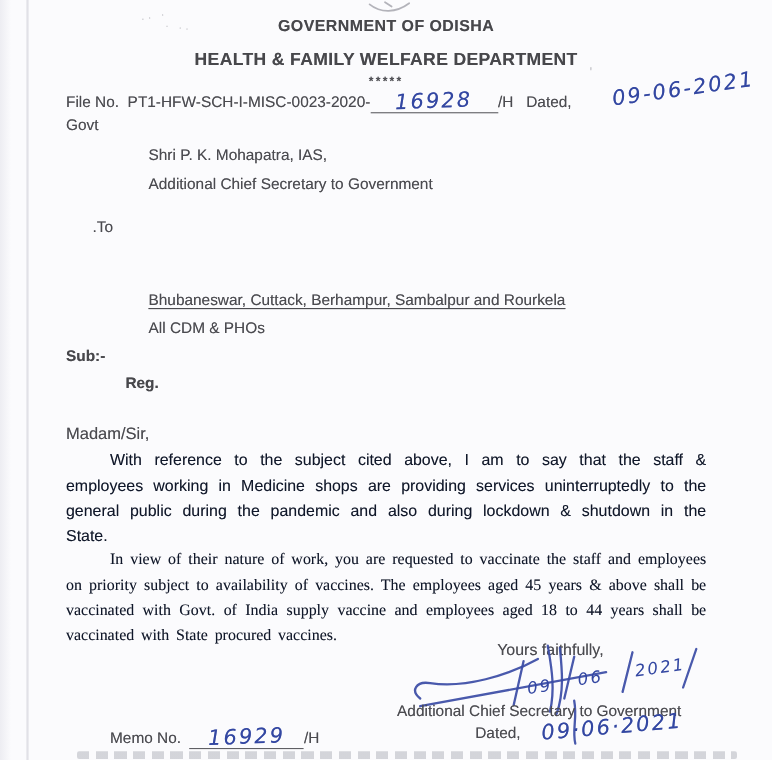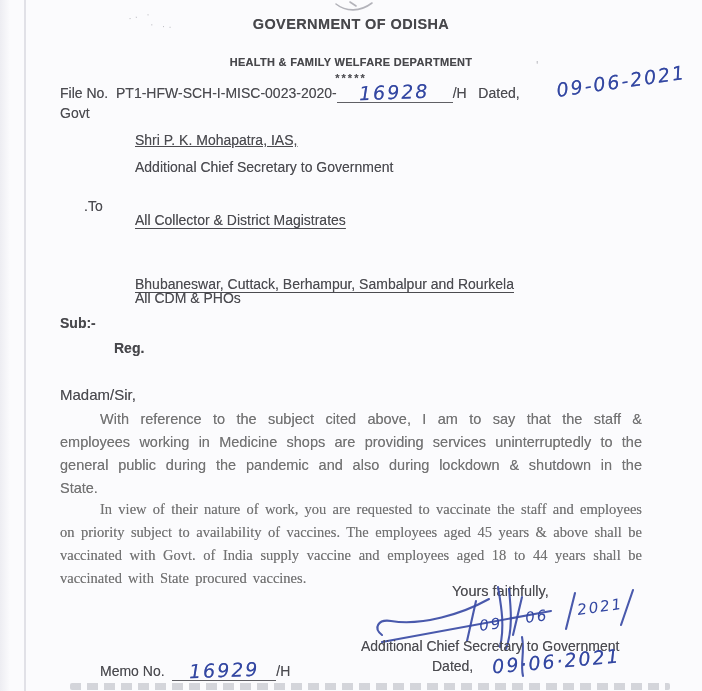--- a/index.html
+++ b/index.html
@@ -10,41 +10,41 @@
     color:#4b4b50;
   }
   .abs { position:absolute; }
   .typed { font-family:"Liberation Sans", sans-serif; color:#4b4b50; font-size:14px;
            text-shadow:0 0 0.6px rgba(75,75,80,0.55); white-space:nowrap; }
   .bold  { font-weight:bold; color:#47474b; }
   .hand  { font-family:"DejaVu Sans", sans-serif; font-style:italic; color:#3347a2;
            letter-spacing:2px; text-shadow:0 0 0.5px rgba(51,71,162,0.6); white-space:nowrap; }
   .uline { text-decoration:underline; text-underline-offset:3px; text-decoration-thickness:1px; }
   .para  { position:absolute; left:60px; width:582px; font-size:14.5px; line-height:23px;
-           text-align:justify; color:#737373; text-shadow:0 0 0.6px rgba(75,75,80,0.5);
+           text-align:justify; color:#0f172a; text-shadow:0 0 0.6px rgba(75,75,80,0.5);
            word-spacing:2.5px; }
   .indent { text-indent:40px; }
   .underline-slot { display:inline-block; border-bottom:1.5px solid #5f5f64;
                     text-align:center; vertical-align:baseline; }
   .scan-line { position:absolute; left:24px; top:0; width:2px; height:691px;
                background:#dcdce3; opacity:.85; }
   .scan-edge { position:absolute; left:0; top:0; width:10px; height:691px;
                background:linear-gradient(90deg, #ededf2, rgba(237,237,242,0)); }
   .pencil { position:absolute; color:rgba(140,140,150,0.55); font-size:10px; letter-spacing:3px; }
   .faint-strip { position:absolute; left:70px; top:683px; width:600px; height:7px;
                  background:repeating-linear-gradient(90deg, rgba(110,114,130,0.28) 0 11px,
                             rgba(110,114,130,0) 11px 17px);
                  filter:blur(0.6px); border-radius:2px; }
   .sig-svg path, .sig-svg line { stroke:#3a4ba5; stroke-width:2.1; fill:none;
                  stroke-linecap:round; opacity:.92; }
   .sig-svg text { font-family:"DejaVu Sans", sans-serif; font-style:italic;
                  fill:#3347a2; font-size:15px; letter-spacing:2px; }
   .header-wrap { position:absolute; left:0; top:16px; width:702px; text-align:center; }
   .hdr1 { font-size:14.5px; letter-spacing:0.4px;text-align:center; }
-  .hdr2 { font-size:11px; letter-spacing:0.3px; margin-top:24px;text-align:center; }
+  .hdr2 { font-size:16px; letter-spacing:0.3px; margin-top:14px;text-align:center; }
   .stars { font-size:11px; margin-top:4px; letter-spacing:2px; color:#515156; }
 </style>
 </head>
 <body>
 
 <div id="page">
 
   <div class="scan-edge"></div>
   <div class="scan-line"></div>
   <div class="pencil" style="left:128px; top:10px; transform:rotate(-12deg);">·· ·</div>
@@ -59,26 +59,25 @@
     <div class="typed bold hdr2">HEALTH &amp; FAMILY WELFARE DEPARTMENT</div>
     <div class="typed bold stars">*****</div>
   </div>
 
   <div class="abs typed" style="left:60px; top:80px;">
     <span>File No.</span>&nbsp;&nbsp;<span>PT1-HFW-SCH-I-MISC-0023-2020-</span><span class="underline-slot" style="width:116px;"><span class="hand" style="font-size:19px; display:inline-block; transform:rotate(-2deg); position:relative; top:1px;">16928</span></span><span>/H</span>&nbsp;&nbsp;&nbsp;<span>Dated,</span>
   </div>
   <div class="abs hand" style="left:556px; top:70px; font-size:19px; transform:rotate(-8deg);">09-06-2021</div>
 
   <div class="abs typed" style="left:60px; top:105px;">Govt</div>
-  <div class="abs typed" style="left:135px; top:132px;text-decoration:underline;">Shri P. K. Mohapatra, IAS,</div>
+  <div class="abs typed" style="left:135px; top:132px;">Shri P. K. Mohapatra, IAS,</div>
   <div class="abs typed" style="left:135px; top:159px;">Additional Chief Secretary to Government</div>
 
   <div class="abs typed" style="left:84px; top:198px;">.To</div>
-  <div class="abs typed uline" style="left:135px; top:212px;">All Collector &amp; District Magistrates</div>
-  <div class="abs typed uline" style="left:135px; top:276px;">Bhubaneswar, Cuttack, Berhampur, Sambalpur and Rourkela</div>
+  <div class="abs typed uline" style="left:135px; top:264px;">Bhubaneswar, Cuttack, Berhampur, Sambalpur and Rourkela</div>
   <div class="abs typed" style="left:135px; top:290px;">All CDM &amp; PHOs</div>
 
   <div class="abs typed bold" style="left:60px; top:315px;">Sub:-</div>
   <div class="abs typed bold" style="left:114px; top:340px;">Reg.</div>
 
   <div class="abs typed" style="left:60px; top:386px; font-size:15px;">Madam/Sir,</div>
   <div class="para indent" style="top:408px;">With reference to the subject cited above, I am to say that the staff &amp; employees working in Medicine shops are providing services uninterruptedly to the general public during the pandemic and also during lockdown &amp; shutdown in the State.</div>
   <div class="para indent" style="top:498px;font-family:Liberation Serif, serif;">In view of their nature of work, you are requested to vaccinate the staff and employees on priority subject to availability of vaccines. The employees aged 45 years &amp; above shall be vaccinated with Govt. of India supply vaccine and employees aged 18 to 44 years shall be vaccinated with State procured vaccines.</div>
 
   <div class="abs typed" style="left:452px; top:583px; font-size:14.5px;">Yours faithfully,</div>

